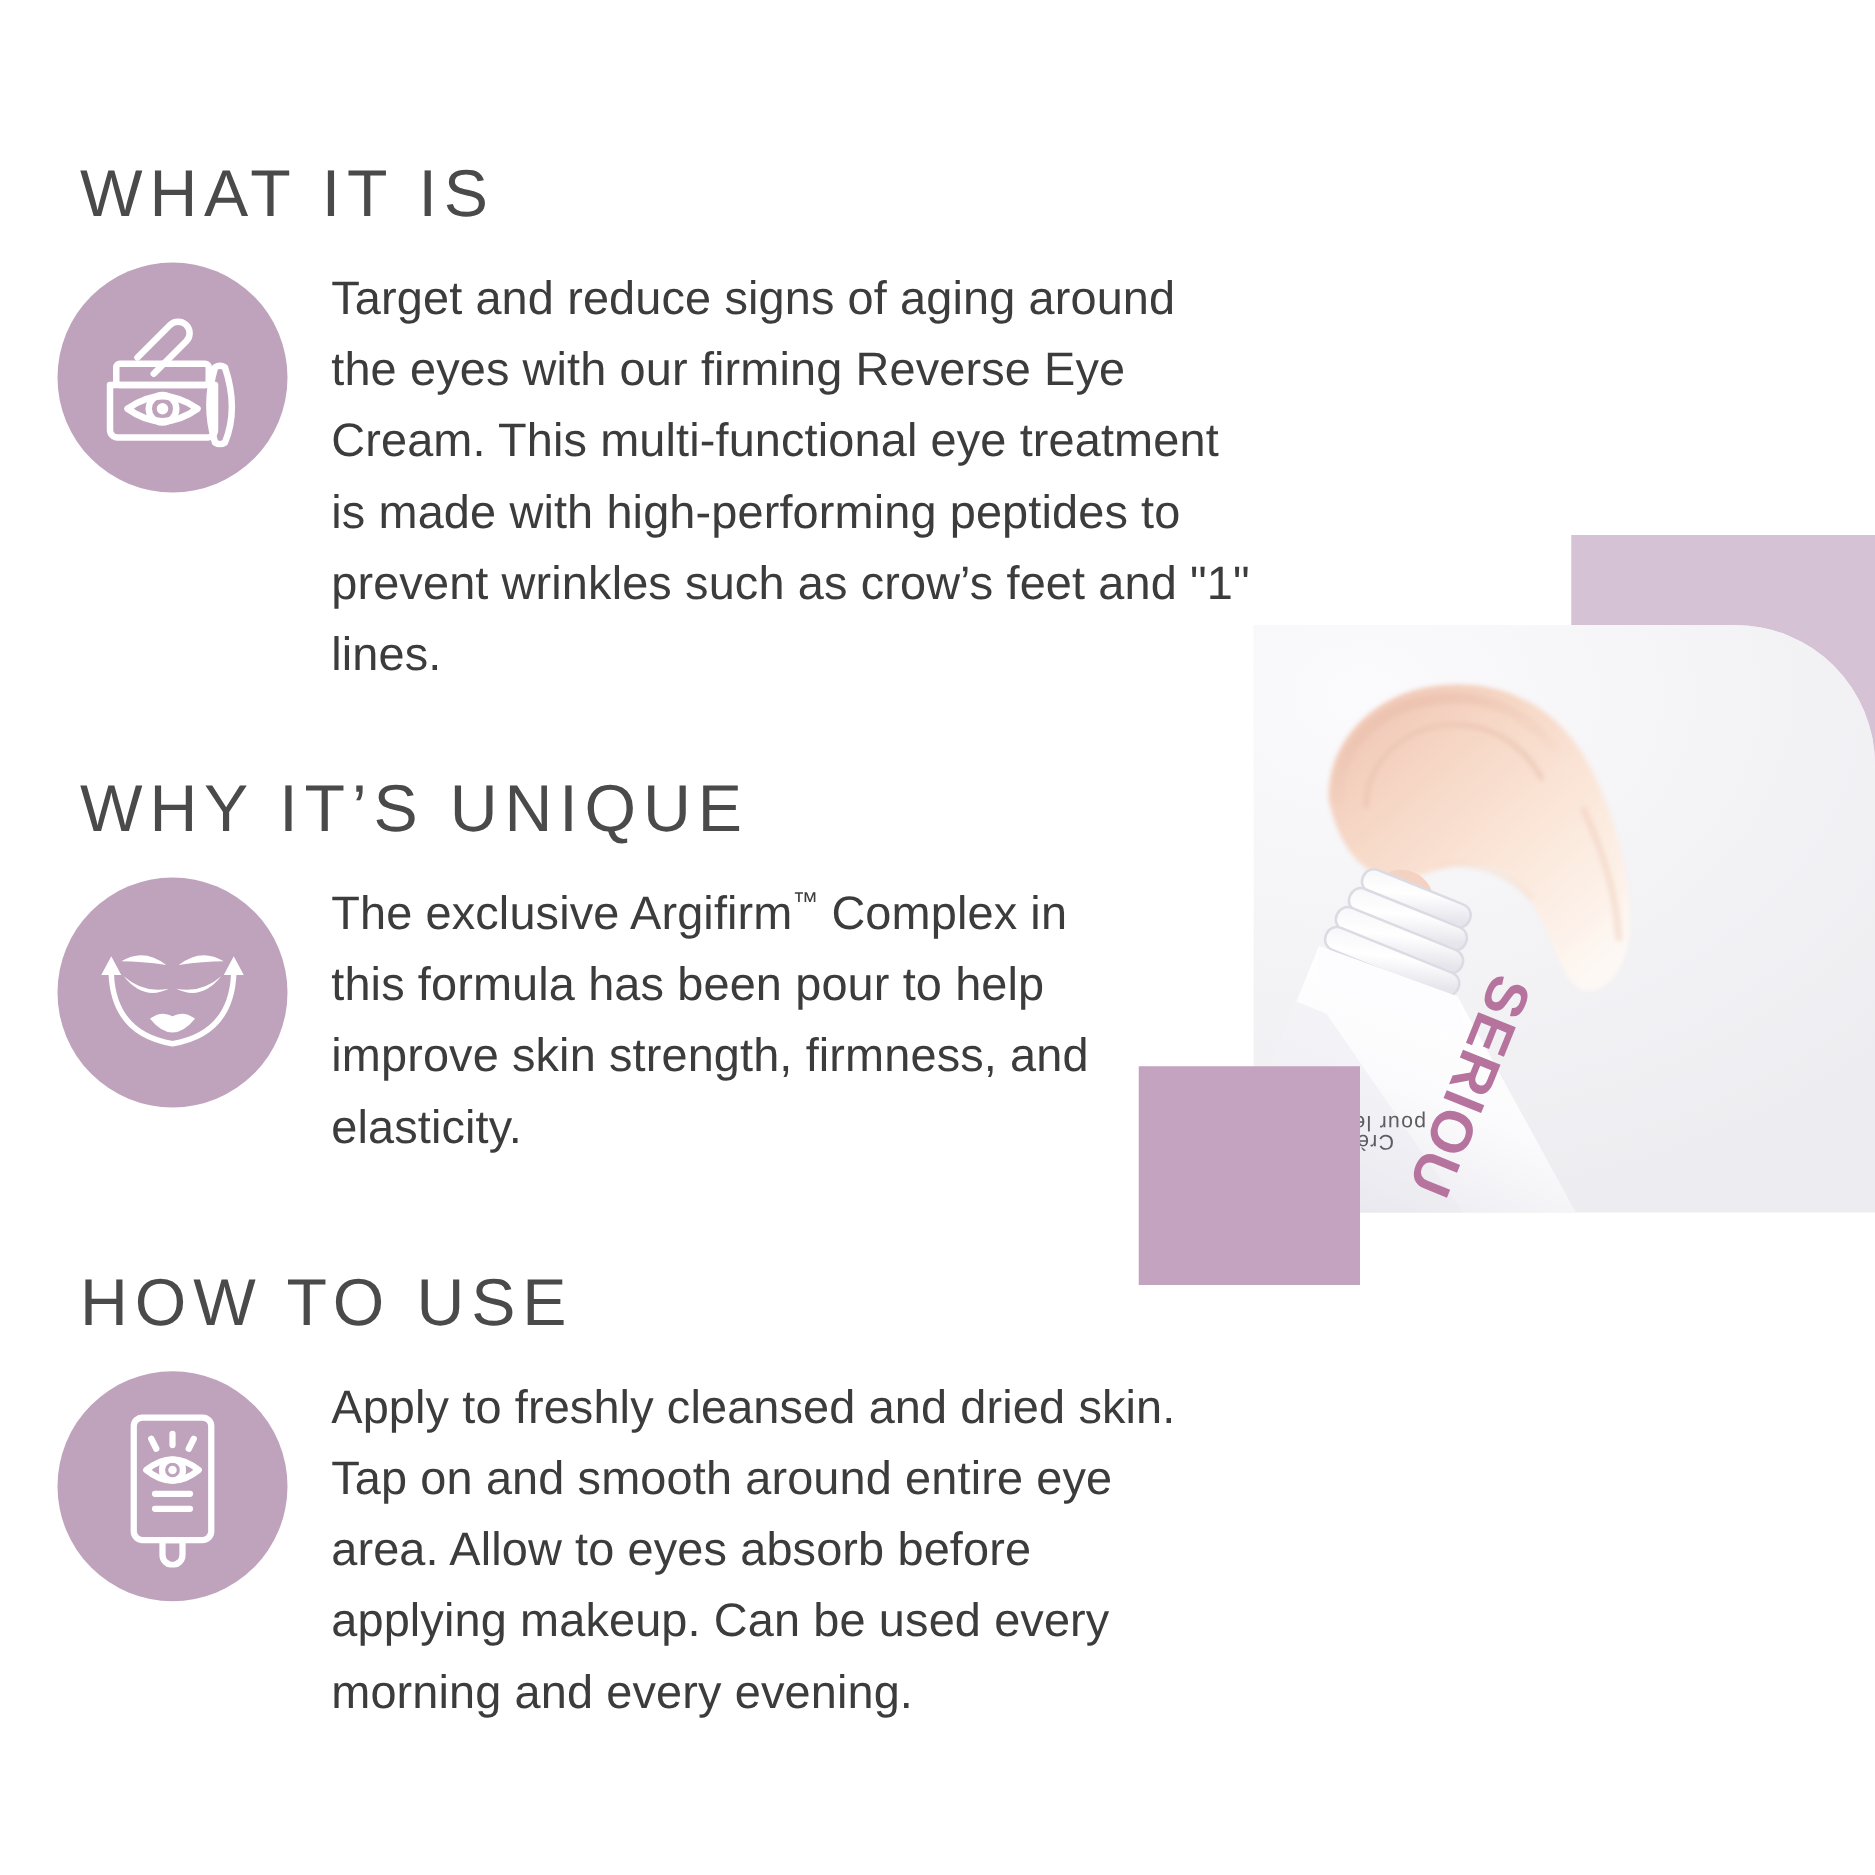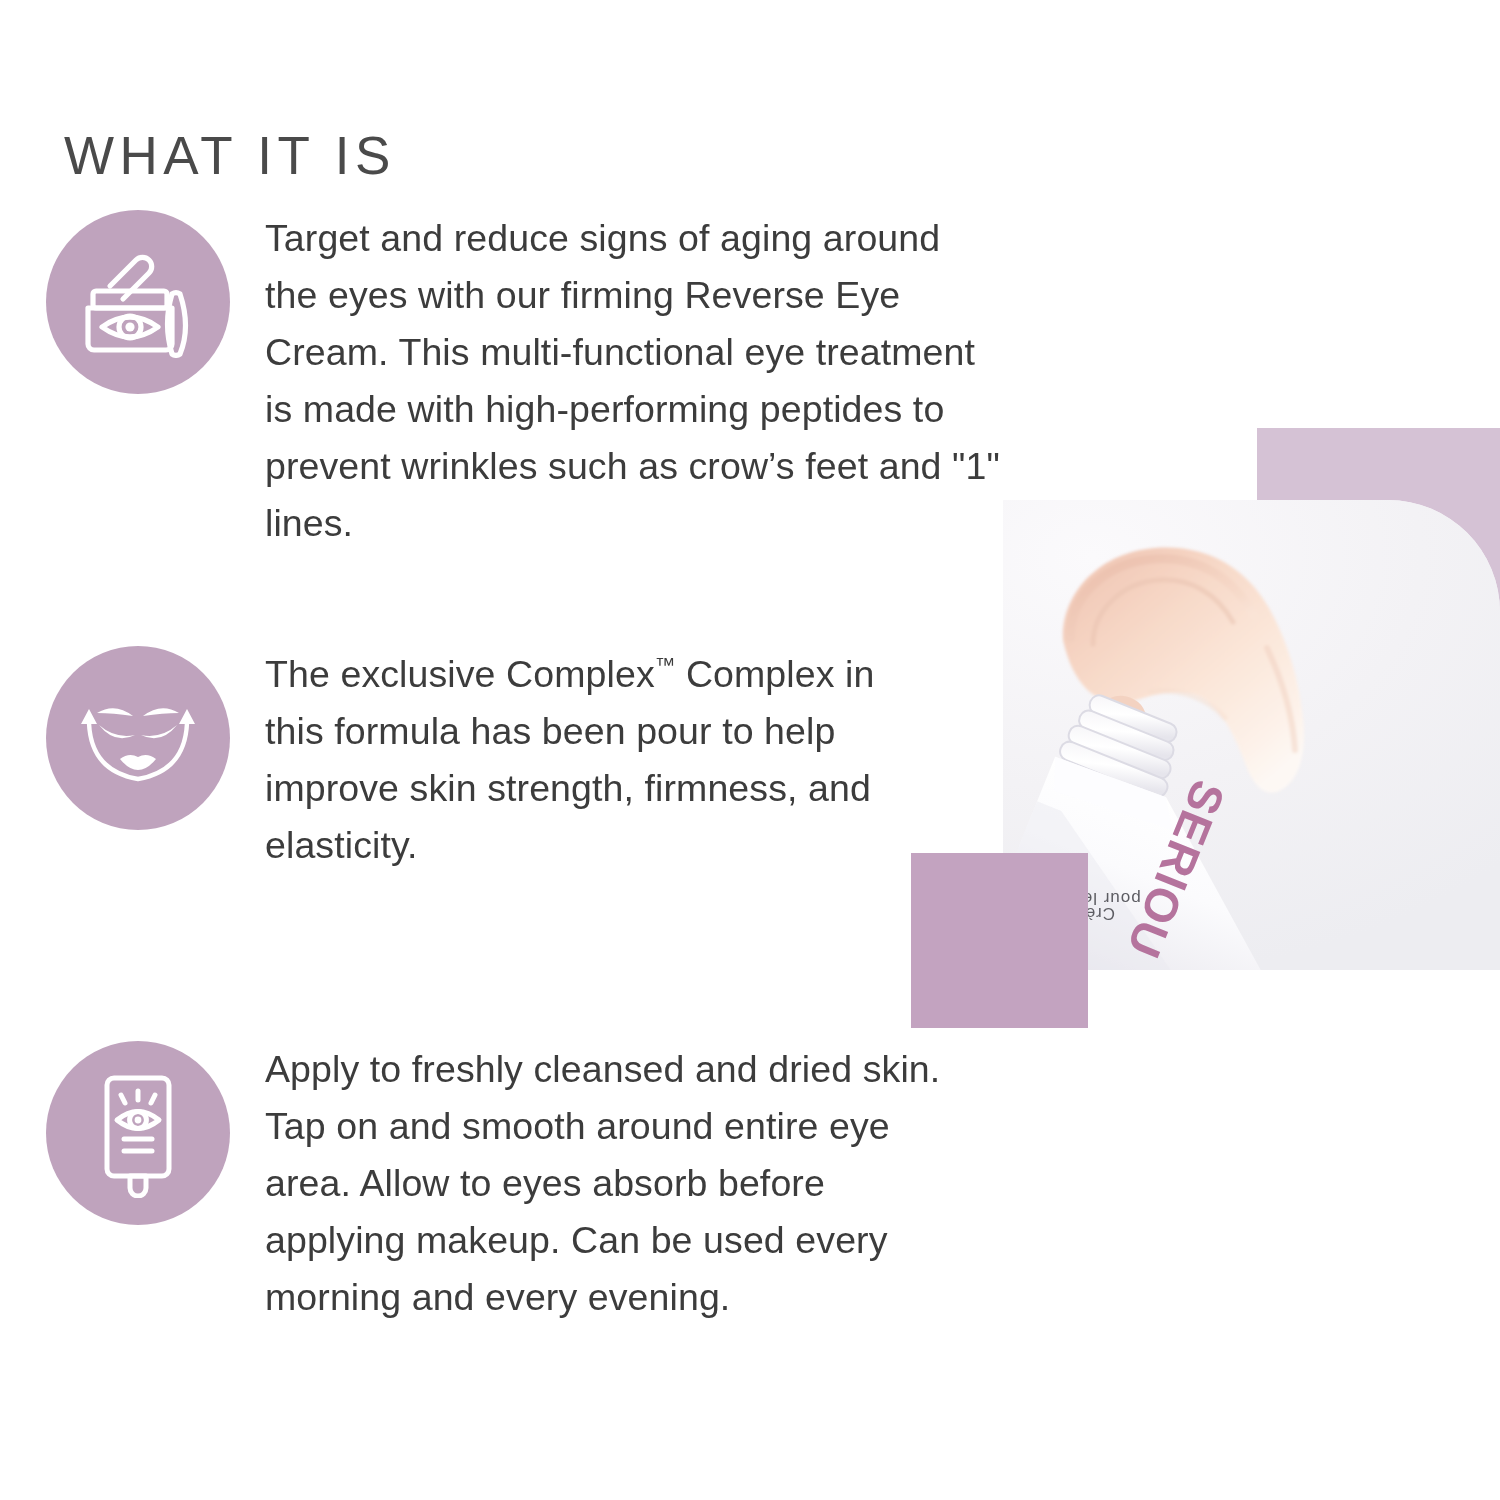--- a/index.html
+++ b/index.html
@@ -243,44 +243,46 @@
           <circle cx="54" cy="81" r="4.6" fill="#ffffff" stroke="none"></circle>
 
           <path d="M104 48 q11 33 0 60 a7 7 0 0 1 -8 0 q-9 -30 0 -60 a7 7 0 0 1 8 0 Z"></path>
         </svg>
       </div>
       <p class="section-text">Target and reduce signs of aging around the eyes with our firming Reverse Eye Cream. This multi-functional eye treatment is made with high-performing peptides to prevent wrinkles such as crow’s feet and "1" lines.</p>
     </div>
   </div>
 
   <div class="section" id="section-why">
+    <h2 class="section-heading">WHY IT’S UNIQUE</h2>
     <div class="section-body-row">
       <div class="icon-badge">
         <svg width="130" height="118" viewBox="0 0 130 118" fill="none">
 
           <path d="M24 34 q18 -11 36 3 q-20 -3 -36 -3 Z" fill="#ffffff"></path>
           <path d="M106 34 q-18 -11 -36 3 q20 -3 36 -3 Z" fill="#ffffff"></path>
 
           <path d="M26 46 q16 20 36 10 q-20 4 -36 -10 Z" fill="#ffffff"></path>
           <path d="M104 46 q-16 20 -36 10 q20 4 36 -10 Z" fill="#ffffff"></path>
 
           <path d="M47 80 q9 -7 18 -2 q9 -5 18 2 q-9 11 -18 11 q-9 0 -18 -11 Z" fill="#ffffff"></path>
 
           <path d="M16 44 q2 48 49 56 q47 -8 49 -56" stroke="#ffffff" stroke-width="4.4" fill="none" stroke-linecap="round"></path>
           <path d="M16 30 l8 15 h-16 Z" fill="#ffffff"></path>
           <path d="M114 30 l8 15 h-16 Z" fill="#ffffff"></path>
         </svg>
       </div>
       <p class="section-text">
-        <span>The exclusive Complex</span><span class="tm">™</span><span> Complex in this formula has been pour to help improve skin strength, firmness, and elasticity.</span>
+        <span>The exclusive Argifirm</span><span class="tm">™</span><span> Complex in this formula has been pour to help improve skin strength, firmness, and elasticity.</span>
       </p>
     </div>
   </div>
 
   <div class="section" id="section-how">
+    <h2 class="section-heading">HOW TO USE</h2>
     <div class="section-body-row">
       <div class="icon-badge">
         <svg width="100" height="130" viewBox="0 0 100 130" fill="none" stroke="#ffffff" stroke-width="5" stroke-linecap="round" stroke-linejoin="round">
 
           <path d="M26 10 h48 a7 7 0 0 1 7 7 v84 a7 7 0 0 1 -7 7 H26 a7 7 0 0 1 -7 -7 V17 a7 7 0 0 1 7 -7 Z"></path>
 
           <path d="M42 108 h16 v12 a8 8 0 0 1 -16 0 Z"></path>
 
           <path d="M33 27 l4 8"></path>
           <path d="M50 23 v9"></path>

